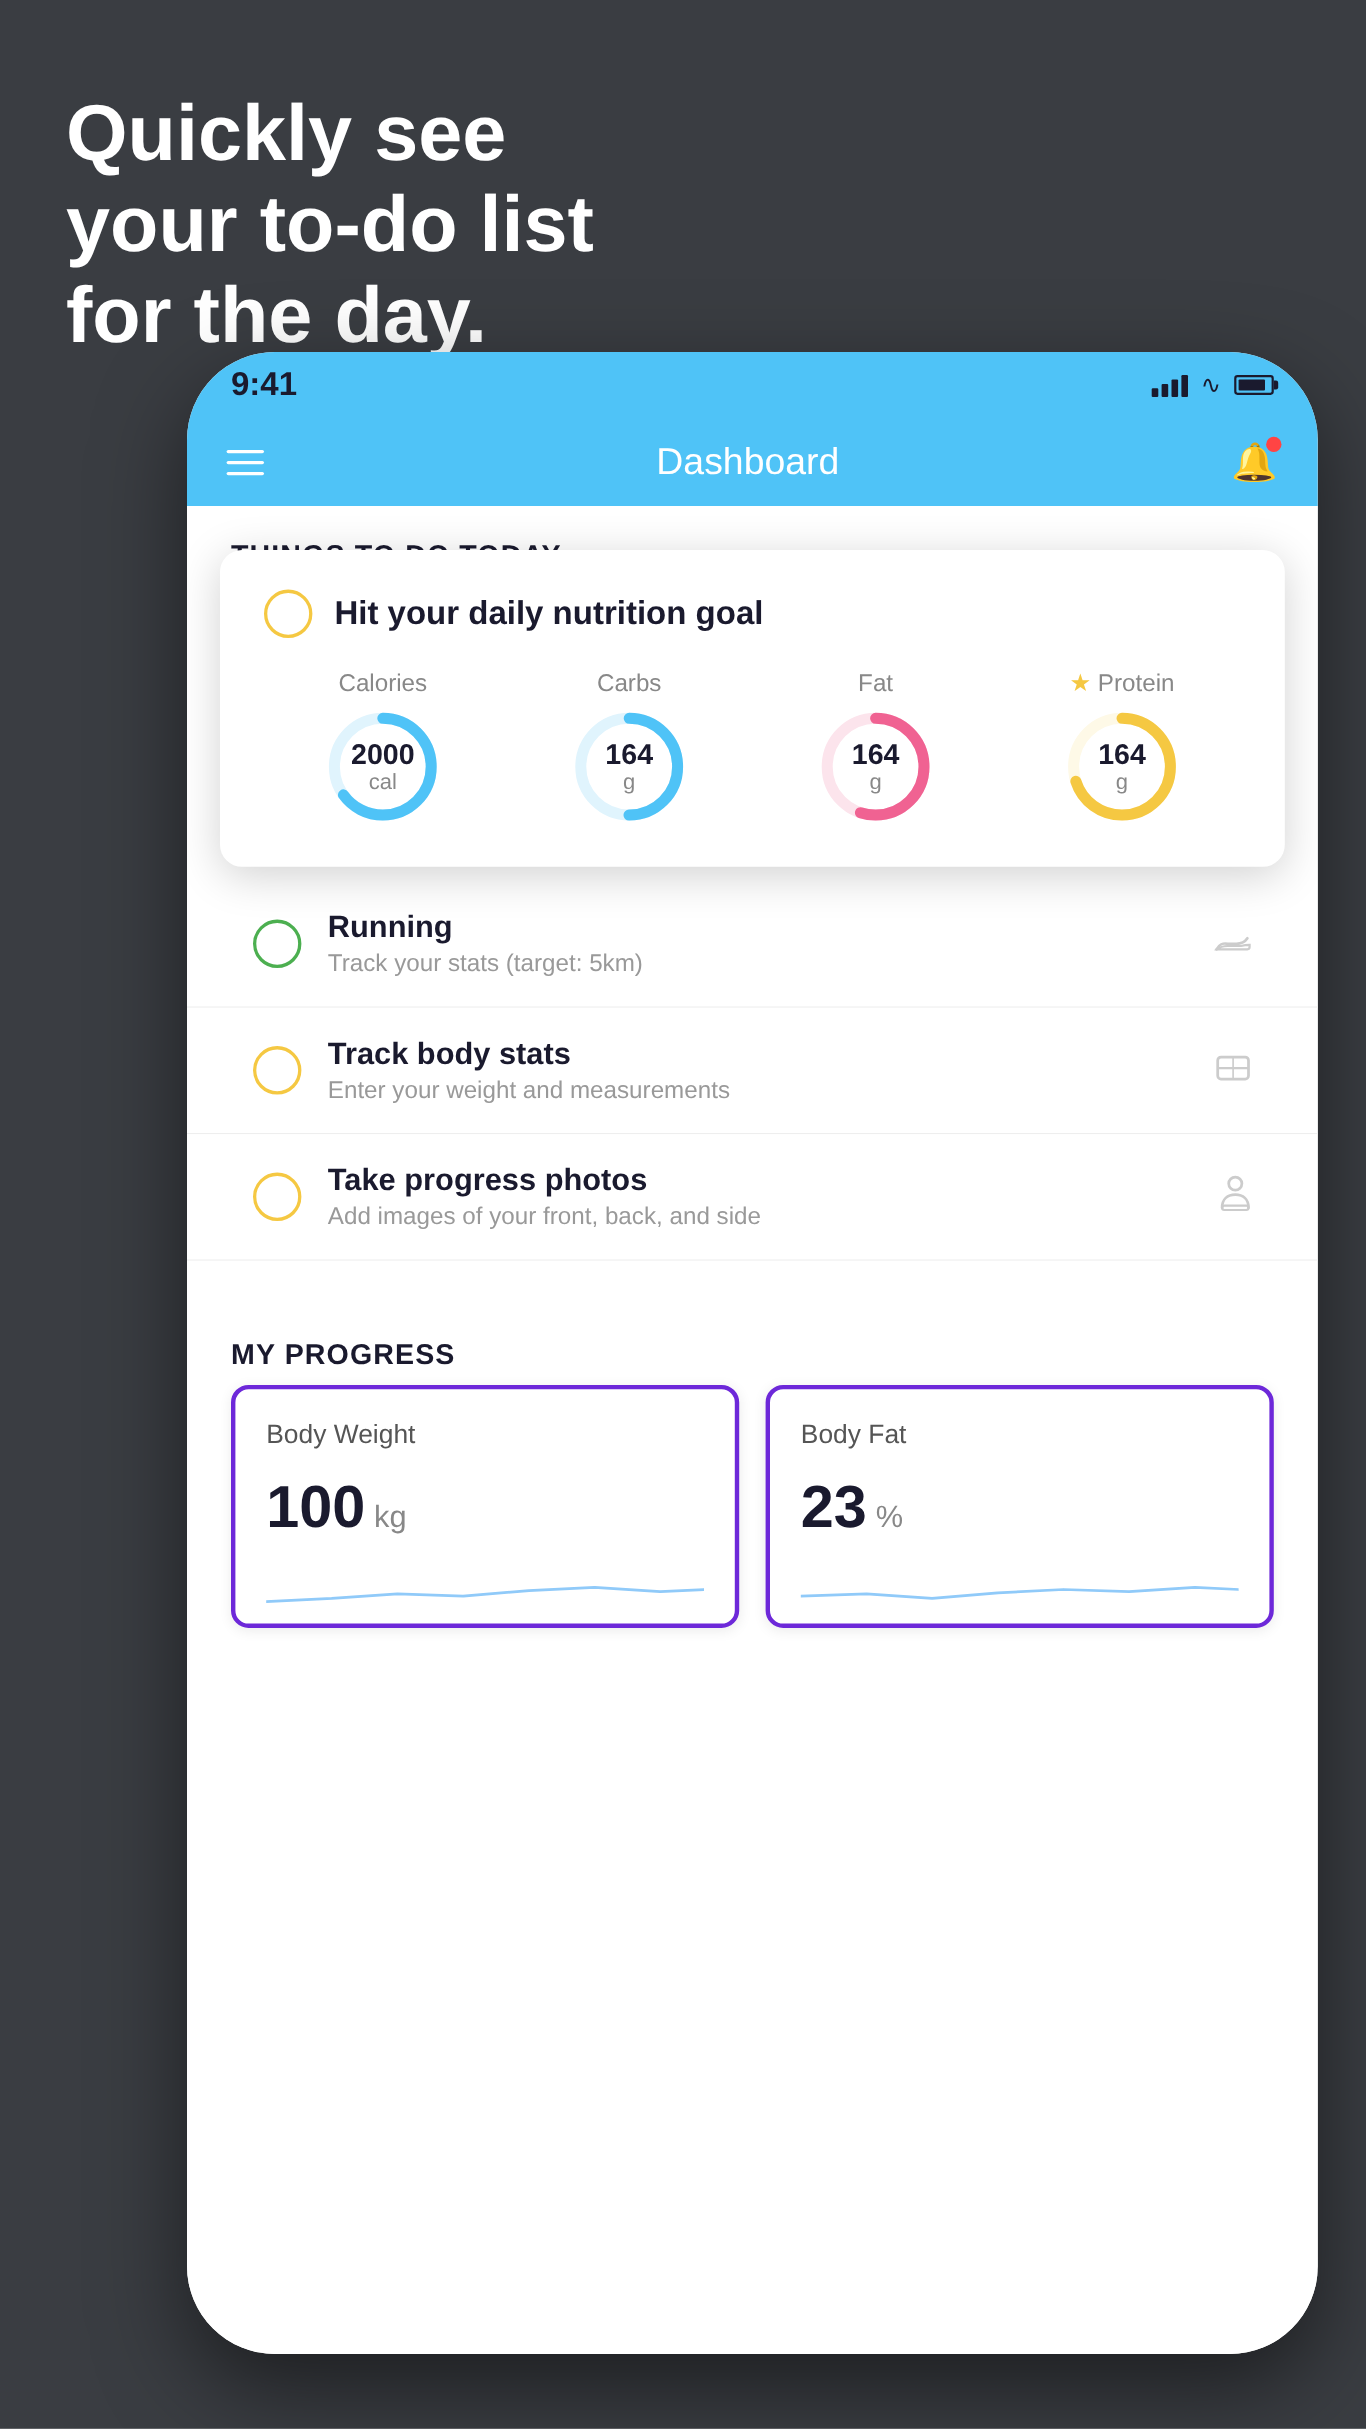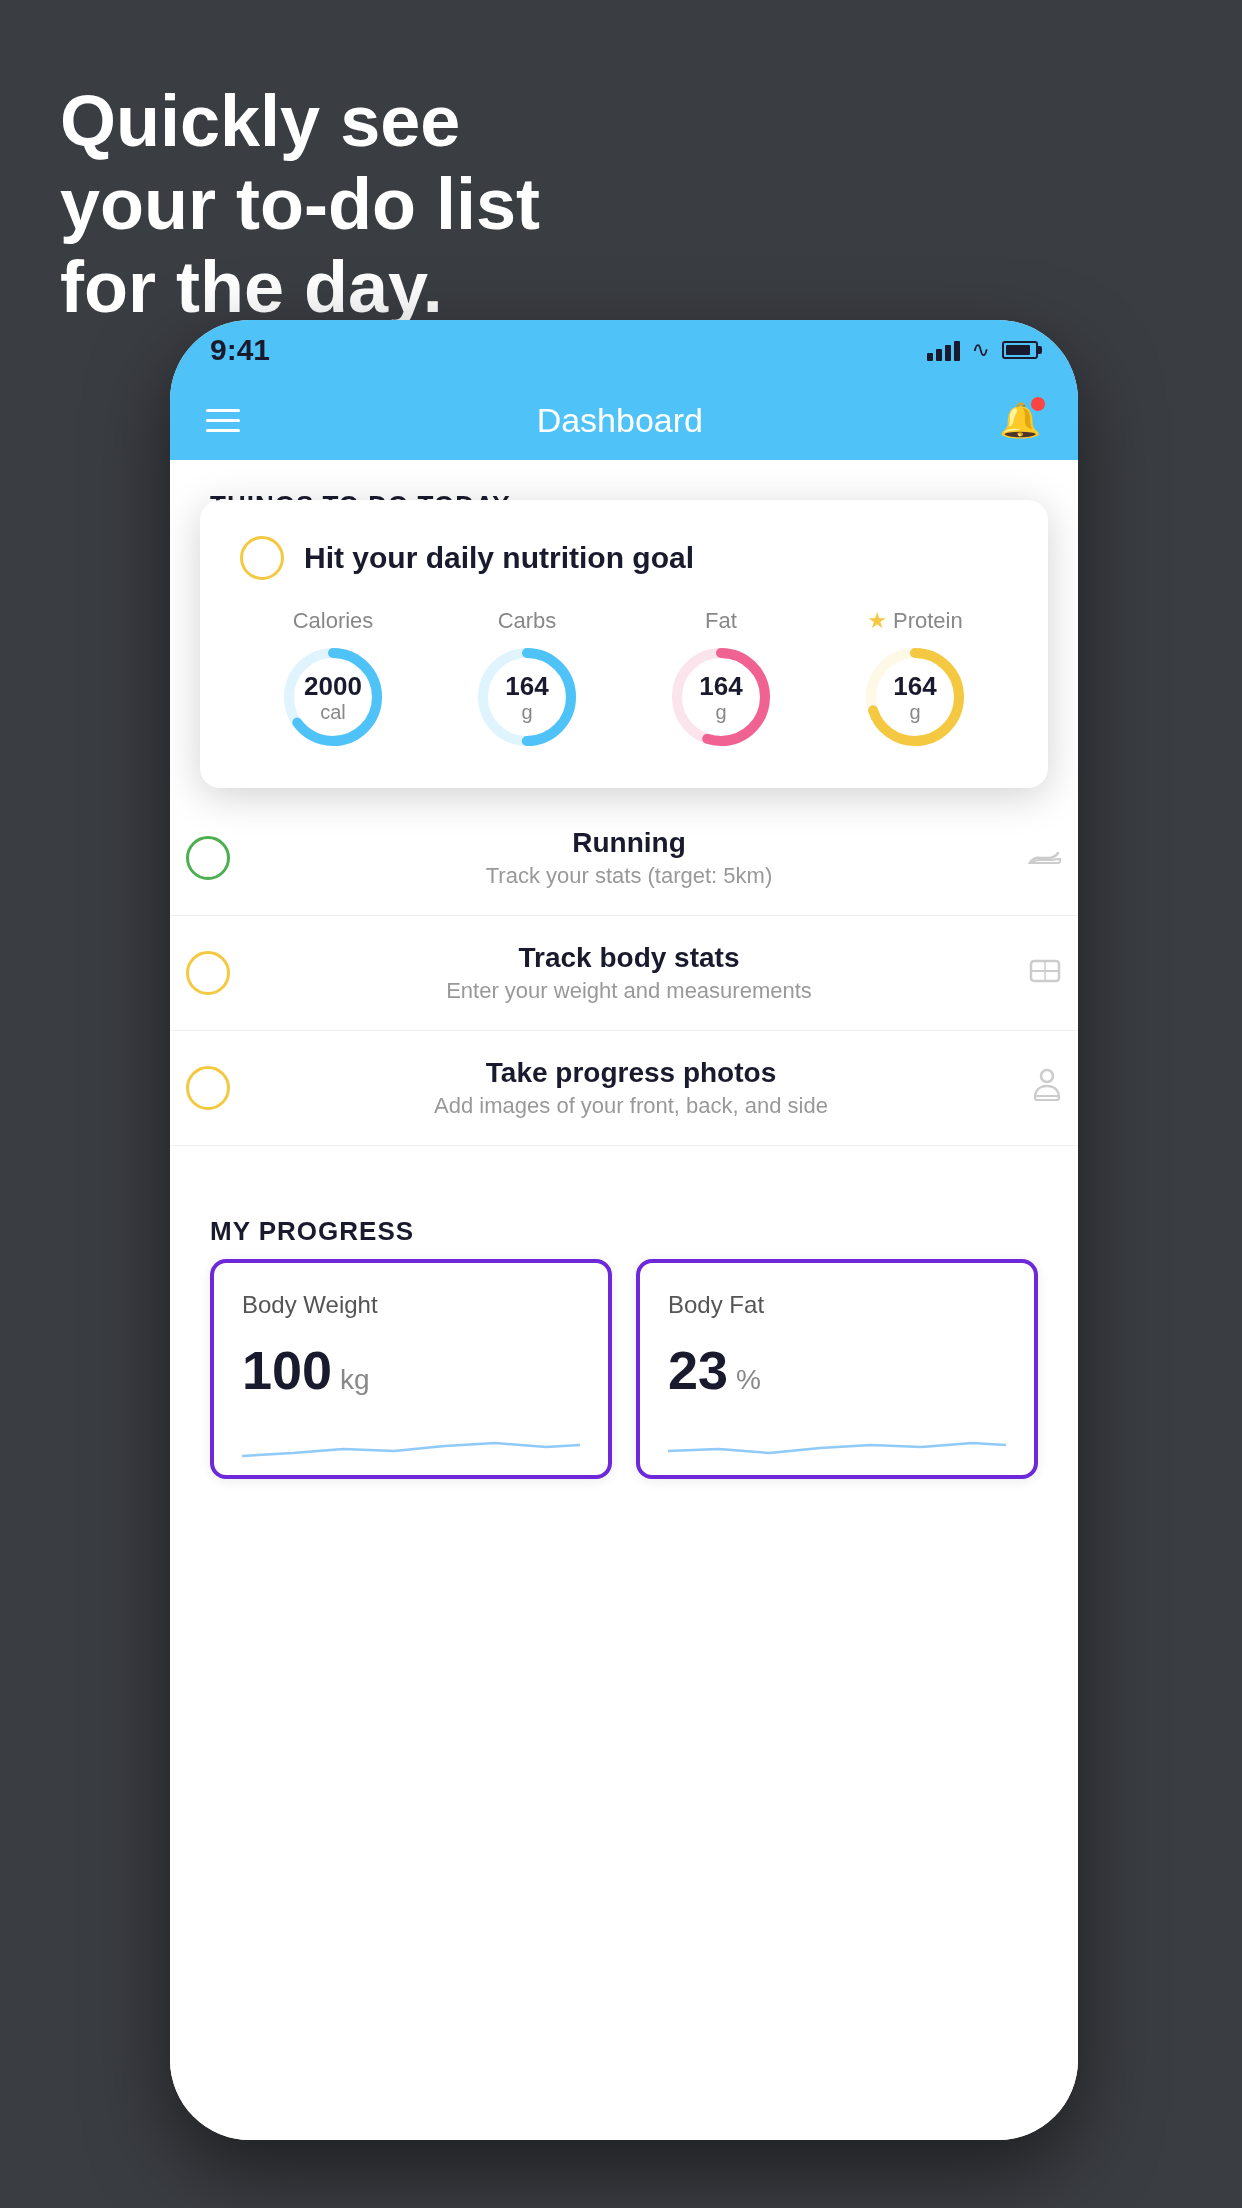--- a/index.html
+++ b/index.html
@@ -23,21 +23,21 @@
       font-weight: 800;
       line-height: 1.15;
       max-width: 580px;
     }
 
     
     .phone-frame {
       position: absolute;
       top: 320px;
       left: 170px;
-      width: 908px;
+      width: 1028px;
       height: 1820px;
       background: #f2f2f2;
       border-radius: 80px;
       overflow: hidden;
       box-shadow: 0 30px 80px rgba(0,0,0,0.5);
     }
 
     
     .status-bar {
       background: #4fc3f7;
@@ -262,25 +262,24 @@
     }
 
     
     .todo-list {
       margin-top: 260px;
     }
 
     .todo-item {
       display: flex;
       align-items: center;
-      padding: 26px 16px;
+      padding: 26px 60px;
       border-bottom: 1px solid #eeeeee;
       gap: 24px;
       position: relative;
-      text-align: center;
     }
 
     .todo-circle {
       width: 44px;
       height: 44px;
       border-radius: 50%;
       border: 3px solid #ccc;
       flex-shrink: 0;
     }
 

